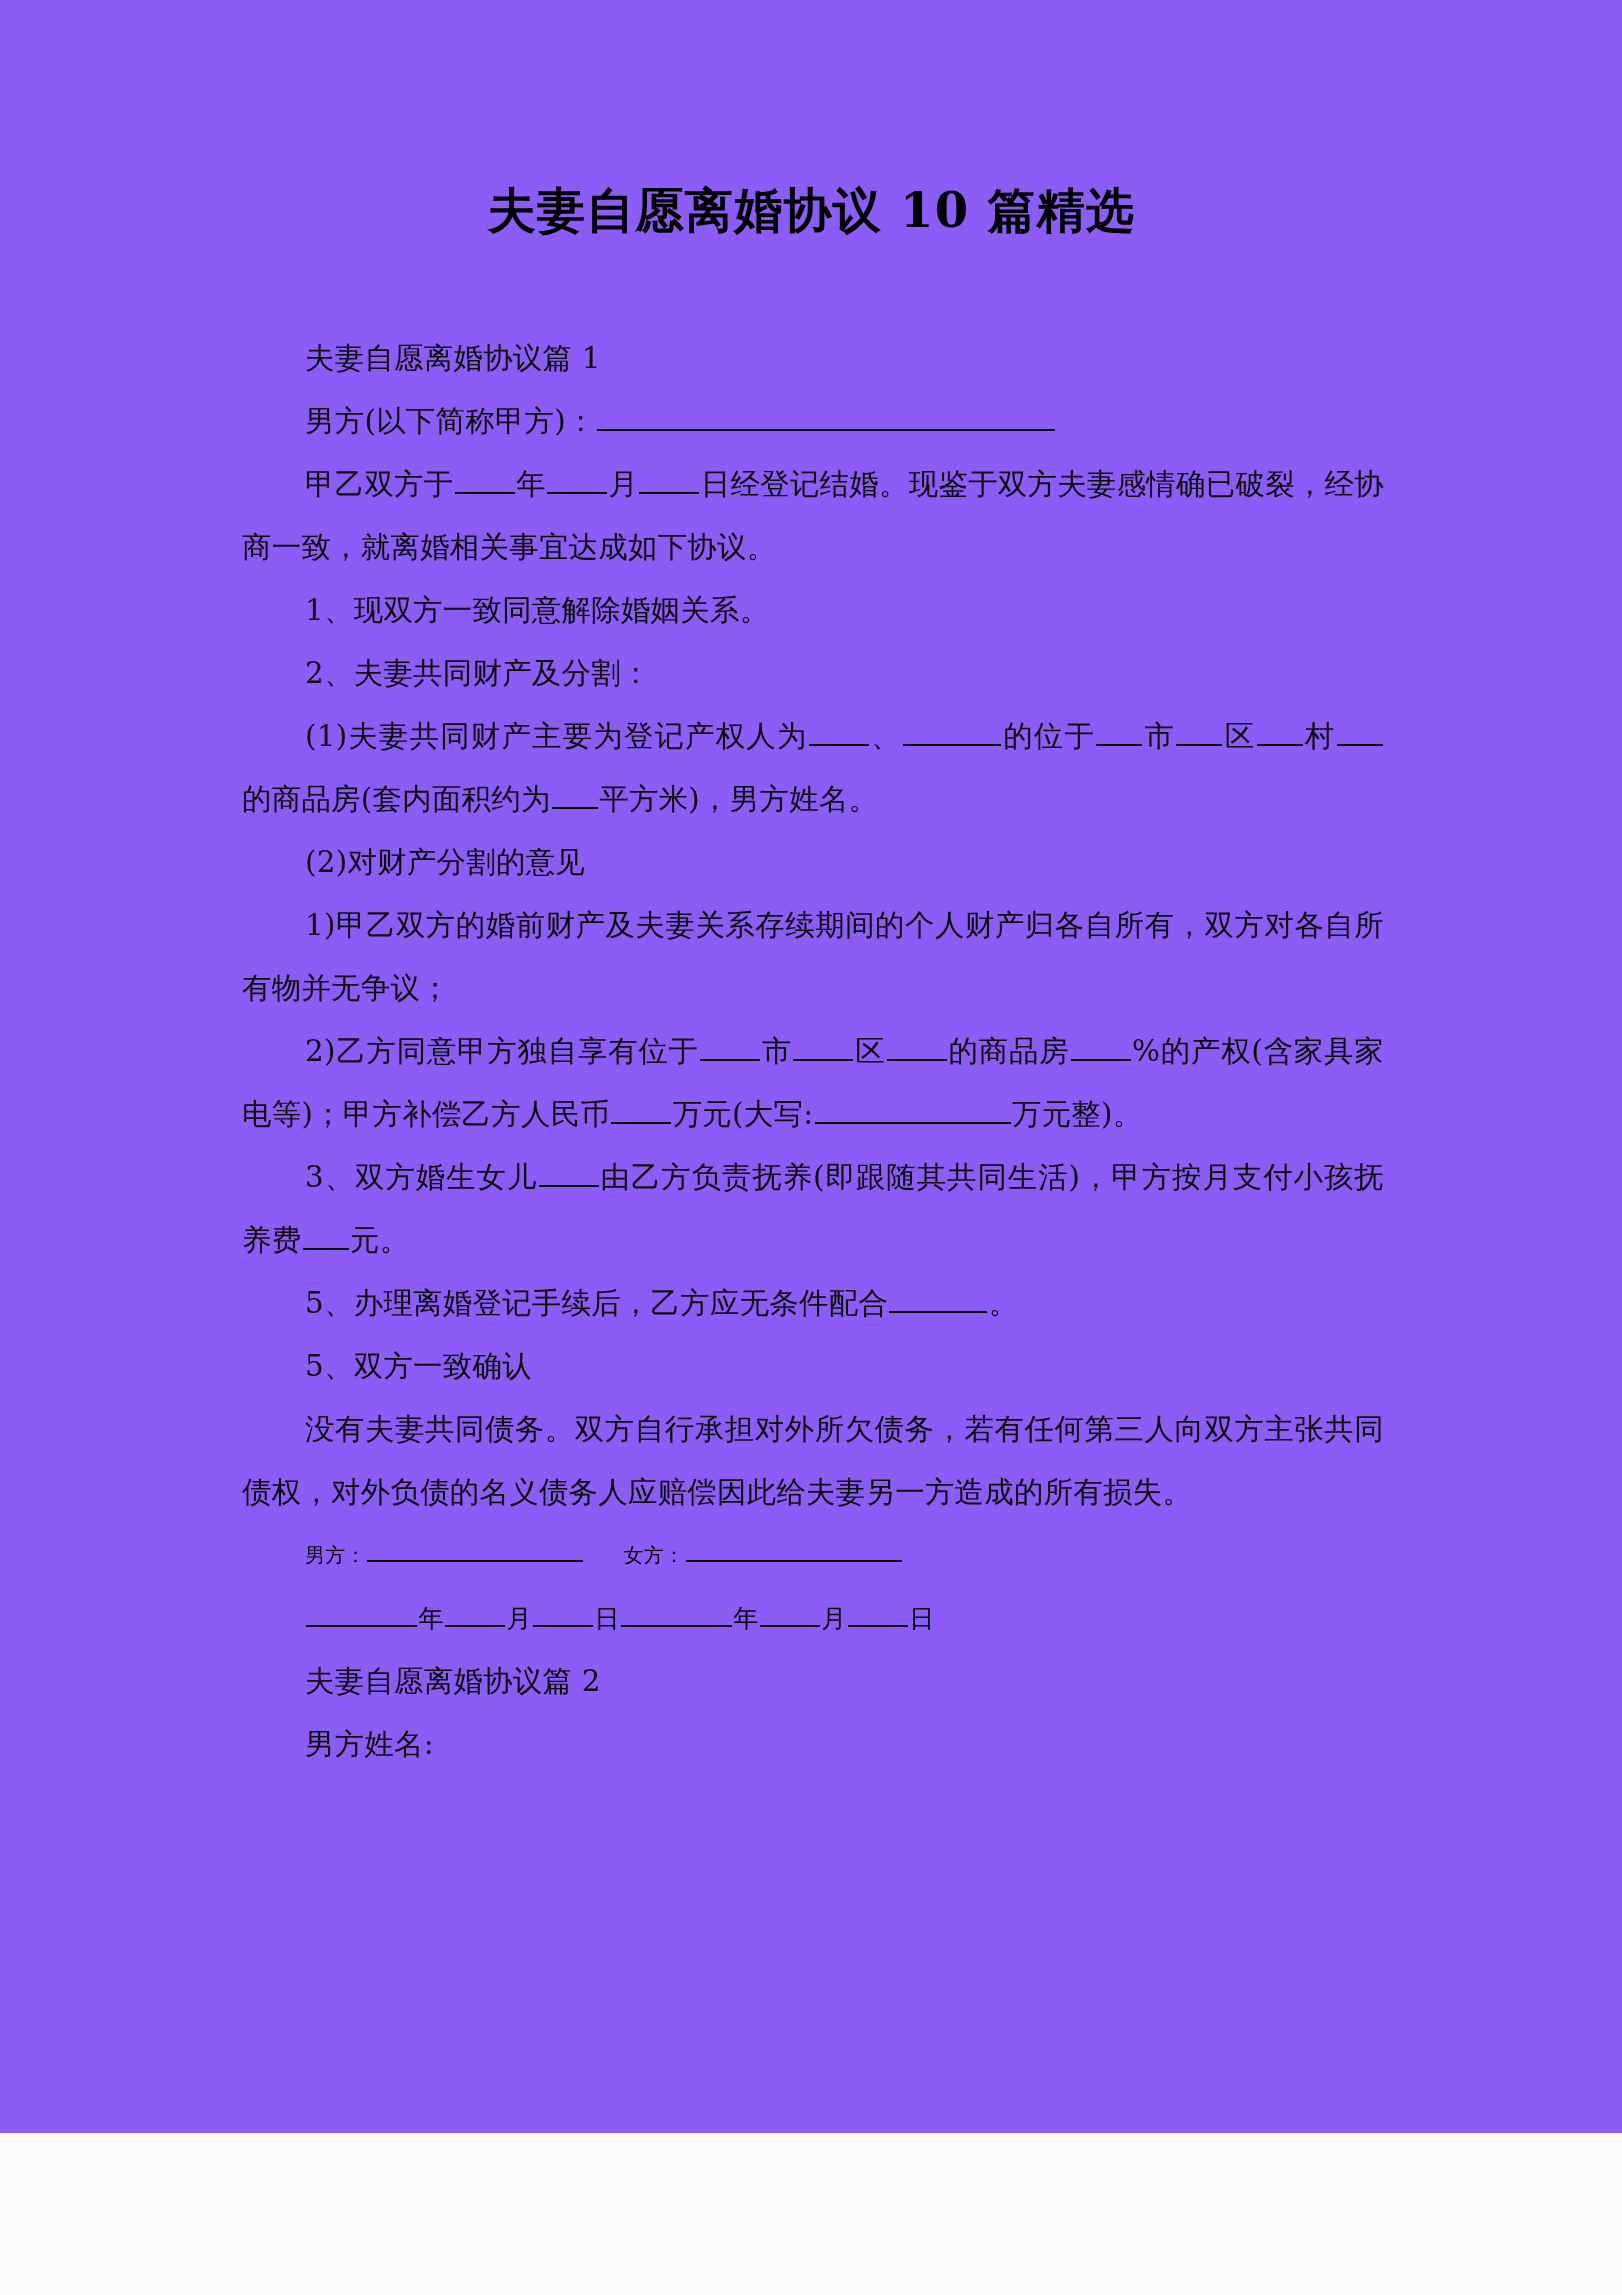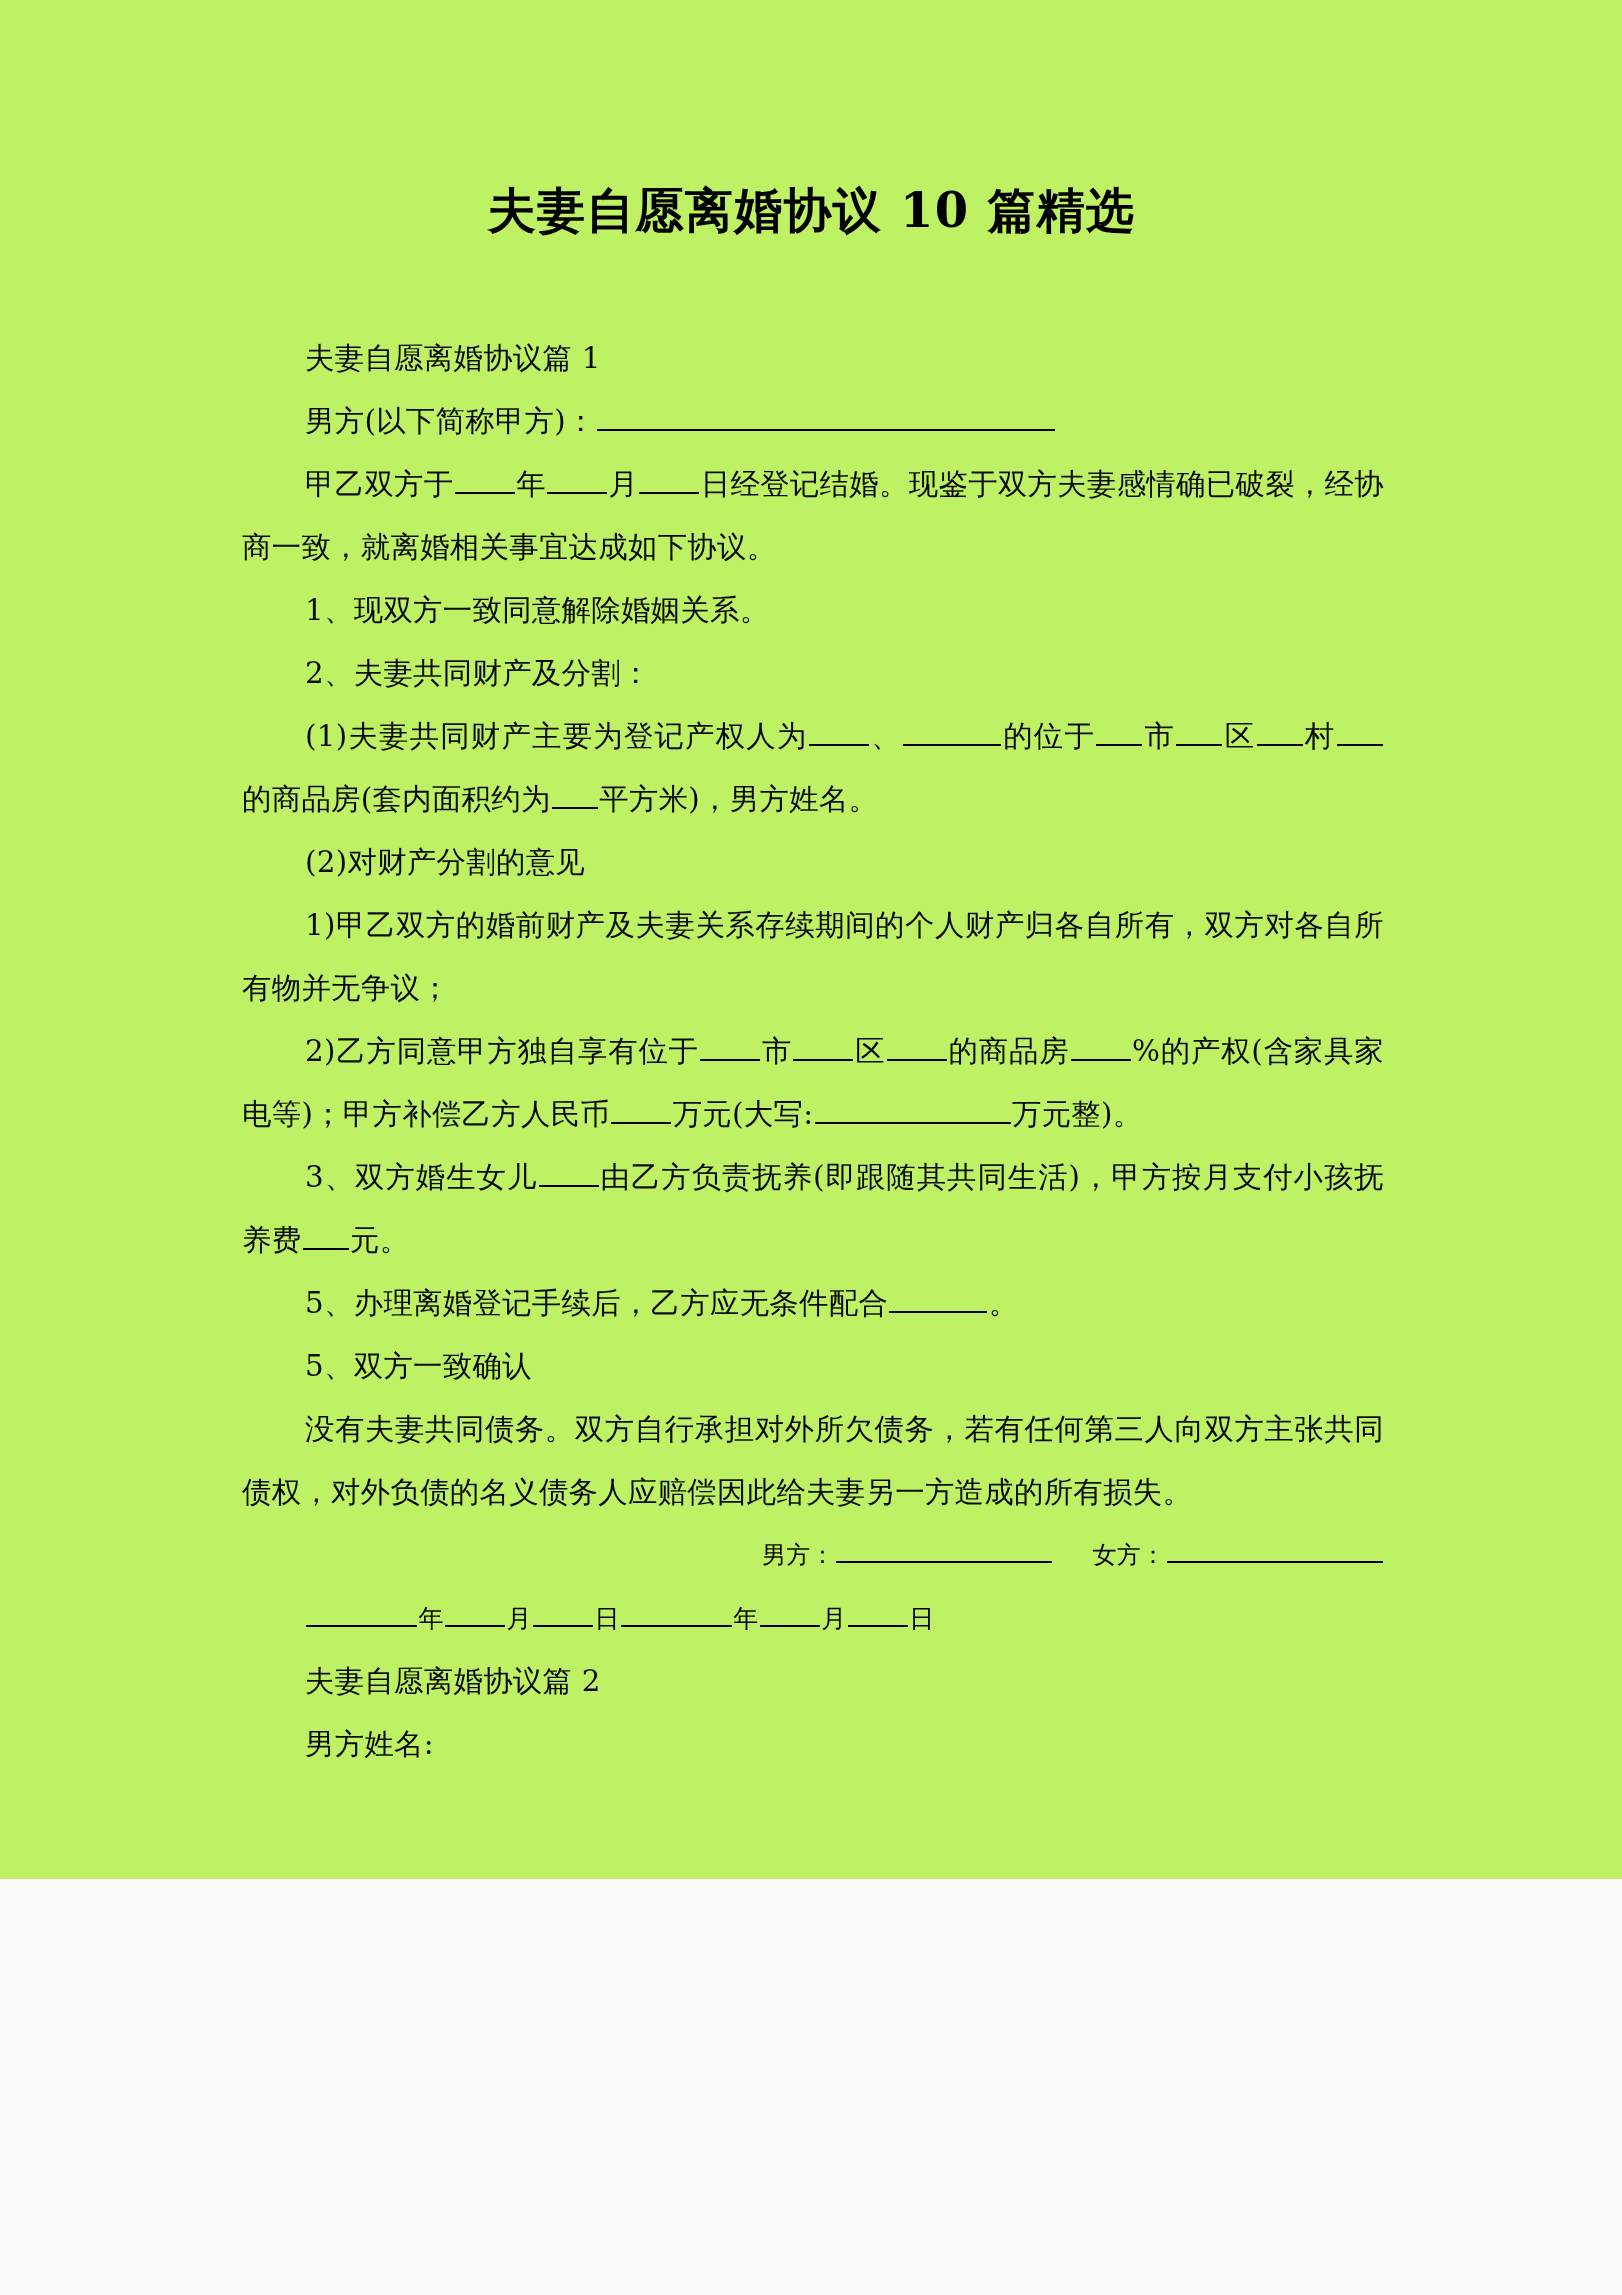--- a/index.html
+++ b/index.html
@@ -10,24 +10,24 @@
     width: 1623px;
     height: 2295px;
     background: #fbfbfb;
     font-family: "DejaVu Serif", "Liberation Serif", serif;
     color: #000;
     overflow: hidden;
   }
   .page {
     position: relative;
     width: 1623px;
-    height: 1879px;
+    height: 2133px;
     box-sizing: border-box;
     padding: 0;
-    background: #bef264;
+    background: #8b5cf6;
   }
   .doc-title {
     font-family: "DejaVu Serif", "Liberation Serif", serif;
     font-weight: 700;
     font-size: 48px;
     line-height: 1.2;
     text-align: center;
     letter-spacing: 1.3px;
     margin: 0;
     padding-top: 182px;
@@ -63,25 +63,24 @@
   .b-s  { width: 46px; }
   .b-m  { width: 60px; }
   .b-l  { width: 98px; }
   .b-xl { width: 196px; }
   .b-sig { width: 216px; }
   .b-date { width: 111px; }
   .b-name { width: 458px; }
 
   .sig-line {
     margin: 0;
-    font-size: 24px;
+    font-size: 20px;
     line-height: 63px;
     text-indent: 63px;
     letter-spacing: 0.3px;
-    text-align: right;
   }
   .sig-gap { display: inline-block; width: 39px; }
   .date-line {
     margin: 0;
     font-size: 25px;
     line-height: 63px;
     text-indent: 63px;
     letter-spacing: 0.3px;
   }
 </style>

